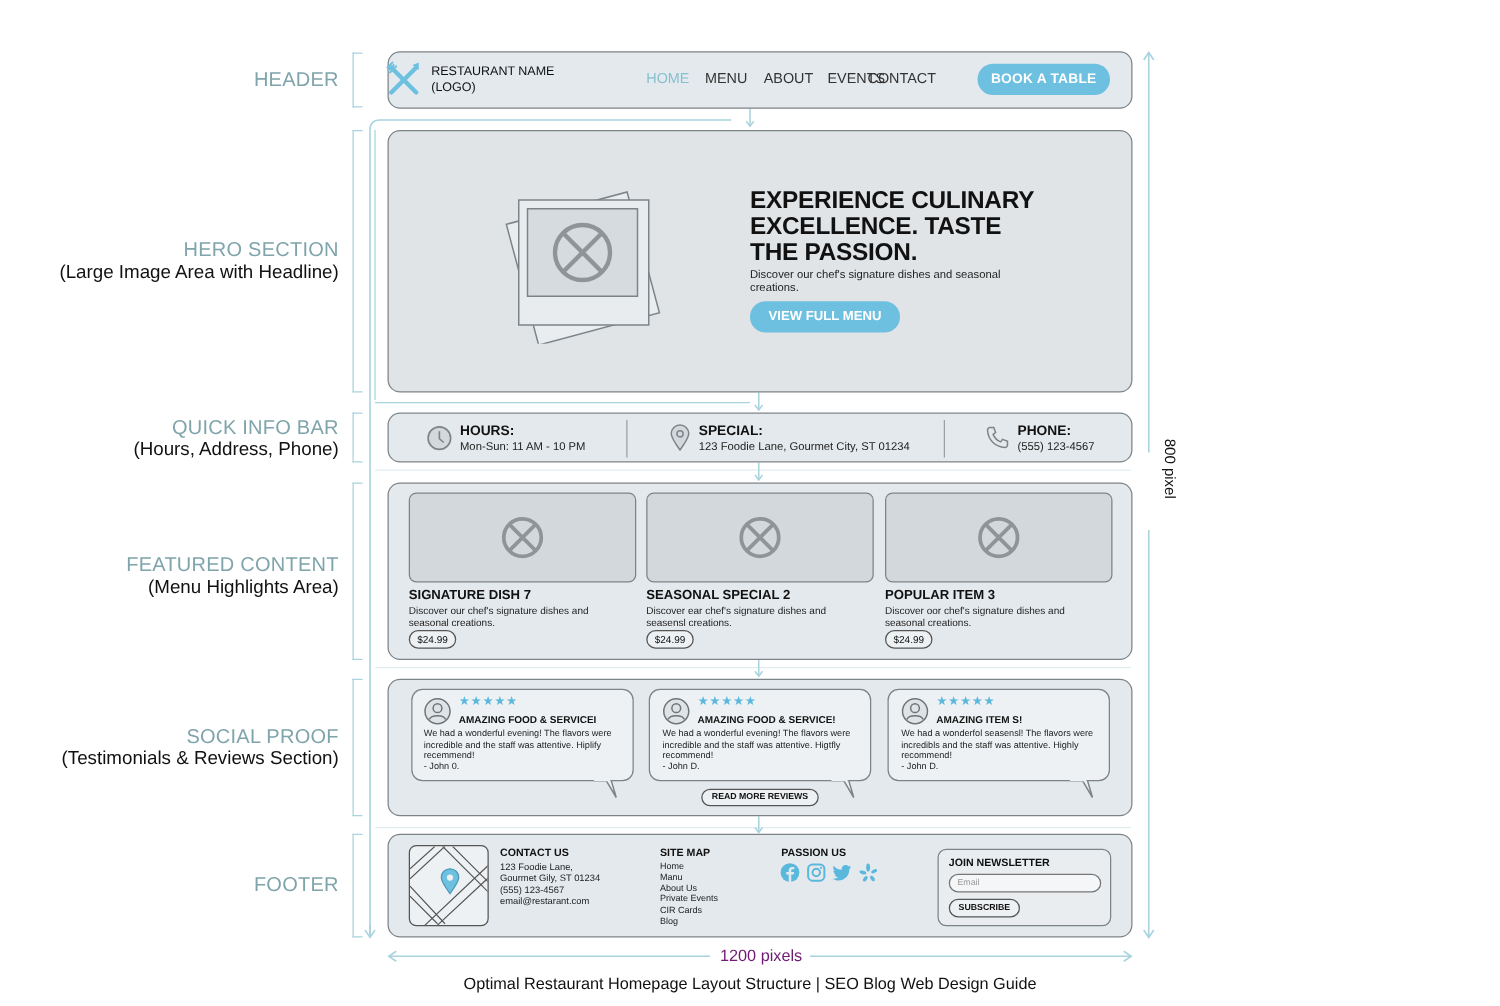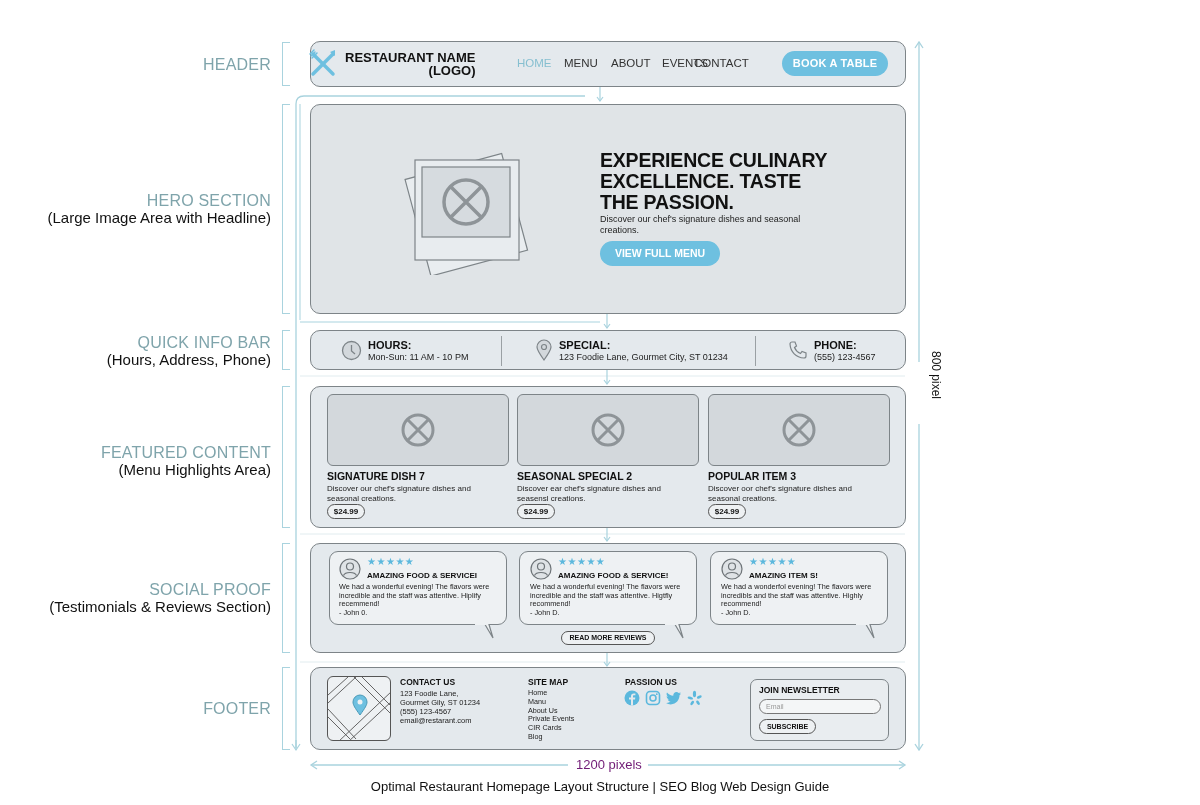--- a/index.html
+++ b/index.html
@@ -14,41 +14,41 @@
   .lbl .s { color: #111; font-size: 15px; }
 
   
   .bracket { position: absolute; left: 282px; width: 8px; border-left: 1.5px solid #a9d3de; border-top: 1.5px solid #a9d3de; border-bottom: 1.5px solid #a9d3de; }
 
   
   .box { position: absolute; left: 310px; width: 596px; background: #e4e9ed; border: 1.5px solid #7d8488; border-radius: 10px; }
 
   
   .logo-icon { position: absolute; left: 308px; top: 48px; width: 30px; height: 30px; }
-  .logo-text { position: absolute; left: 345px; top: 51px; font-size: 13px; font-weight: bold; line-height: 13px; color: #111; text-align: right; }
+  .logo-text { position: absolute; left: 345px; top: 51px; font-size: 10px; font-weight: normal; line-height: 13px; color: #111; }
   .nav { position: absolute; top: 57px; font-size: 11.5px; color: #333; }
   .nav.active { color: #86bfd0; }
   .book-btn { position: absolute; left: 782px; top: 51px; width: 106px; height: 25px; border-radius: 13px; background: #6ec0e0; color: #fff; font-size: 11px; font-weight: bold; text-align: center; line-height: 25px; letter-spacing: 0.2px; }
 
   
   .hero-h { position: absolute; left: 600px; top: 150px; width: 240px; font-size: 19.5px; font-weight: bold; line-height: 21px; color: #111; letter-spacing: -0.2px; }
   .hero-p { position: absolute; left: 600px; top: 214px; width: 220px; font-size: 9px; line-height: 10.5px; color: #222; }
   .hero-btn { position: absolute; left: 600px; top: 241px; width: 120px; height: 25px; border-radius: 13px; background: #6ec0e0; color: #fff; font-size: 10.5px; font-weight: bold; text-align: center; line-height: 25px; }
 
   
   .qi-title { position: absolute; font-size: 11px; font-weight: bold; color: #111; }
   .qi-val { position: absolute; font-size: 9px; color: #222; }
   .qi-div { position: absolute; top: 336px; width: 1px; height: 30px; background: #9aa0a4; }
 
   
   .feat-img { position: absolute; top: 394px; width: 182px; height: 72px; background: #d3d8dc; border: 1.5px solid #7d8488; border-radius: 6px; }
   .xcircle { position: absolute; width: 34px; height: 34px; }
   .feat-title { position: absolute; top: 470px; font-size: 10.5px; font-weight: bold; color: #111; }
   .feat-desc { position: absolute; top: 484px; width: 170px; font-size: 8px; line-height: 9.5px; color: #222; }
-  .price { position: absolute; top: 504px; width: 38px; height: 15px; border: 1px solid #555; border-radius: 8px; font-size: 8px; font-weight: bold; text-align: center; line-height: 13px; color: #111; background: #eef1f3; }
+  .price { position: absolute; top: 504px; width: 38px; height: 15px; border: 1px solid #555; border-radius: 8px; font-size: 8px; font-weight: normal; text-align: center; line-height: 13px; color: #111; background: #eef1f3; }
 
   
   .rev { position: absolute; top: 551px; width: 178px; height: 74px; background: #eef1f3; border: 1.2px solid #7d8488; border-radius: 9px; }
   .rev-tail { position: absolute; width: 20px; height: 16px; }
   .avatar { position: absolute; width: 22px; height: 22px; }
   .stars { position: absolute; font-size: 10px; color: #5bb8dd; letter-spacing: 0.5px; }
   .rev-title { position: absolute; font-size: 8px; font-weight: bold; color: #111; }
   .rev-body { position: absolute; width: 168px; font-size: 7.3px; line-height: 8.7px; color: #222; }
   .more-btn { position: absolute; left: 561px; top: 631px; width: 94px; height: 14px; border: 1px solid #555; border-radius: 8px; font-size: 7px; font-weight: bold; text-align: center; line-height: 12px; color: #111; background: #eef1f3; }
 
@@ -262,21 +262,21 @@
   <path d="M0 0 L13 0" stroke="#eef1f3" stroke-width="2"></path>
 </svg>
 <svg class="avatar" style="left:721px;top:558px" viewBox="0 0 22 22">
   <circle cx="11" cy="11" r="10" fill="#dfe3e6" stroke="#6e7478" stroke-width="1.2"></circle>
   <circle cx="11" cy="8.5" r="3.5" fill="none" stroke="#6e7478" stroke-width="1.2"></circle>
   <path d="M4.5 17.5 C6 13.5 16 13.5 17.5 17.5" fill="none" stroke="#6e7478" stroke-width="1.2"></path>
 </svg>
 <div class="stars" style="left:749px;top:556px">★★★★★</div>
 <div class="rev-title" style="left:749px;top:571px">AMAZING ITEM S!</div>
 <div class="rev-body" style="left:721px;top:583px">
-  <span>We had a wonderfol evening! The flavors were incredibls and the staff was attentive. Highly recommend!</span><br>
+  <span>We had a wonderfol seasensl! The flavors were incredibls and the staff was attentive. Highly recommend!</span><br>
   <span>- John D.</span>
 </div>
 
 <div class="more-btn">READ MORE REVIEWS</div>
 
 <div class="box" style="top:667px;height:83px"></div>
 <div class="map">
   <svg width="64" height="65" viewBox="0 0 64 65">
     <g stroke="#555" stroke-width="0.9" fill="none">
       <path d="M0 18 L20 0 M0 26 L28 0"></path>

